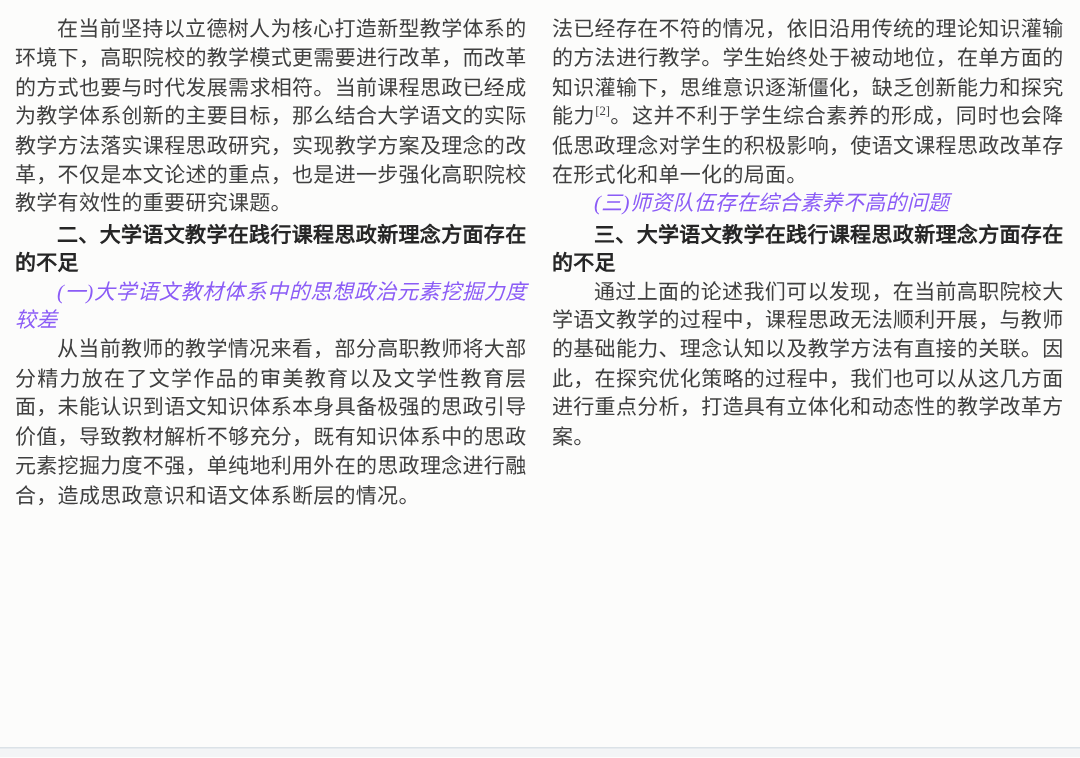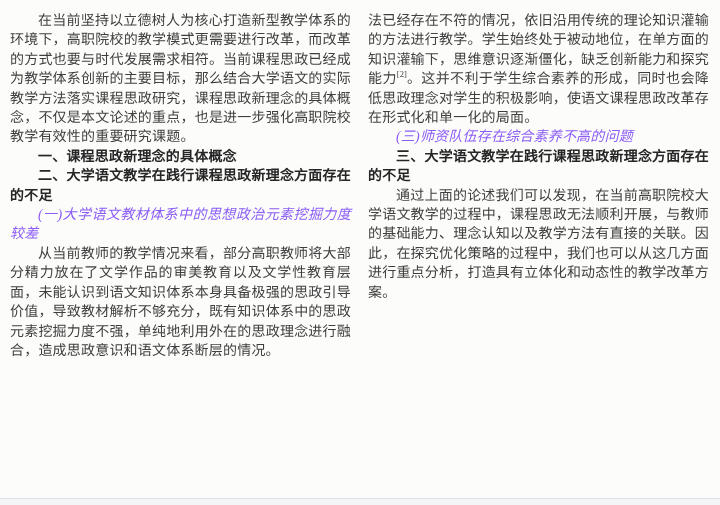--- a/index.html
+++ b/index.html
@@ -61,22 +61,21 @@
     border-top: 1px solid #dbe2e7;
   }
 </style>
 </head>
 <body>
 
 <div class="page">
   <div class="columns">
 
     <div class="col">
-      <p class="body indent">在当前坚持以立德树人为核心打造新型教学体系的环境下，高职院校的教学模式更需要进行改革，而改革的方式也要与时代发展需求相符。当前课程思政已经成为教学体系创新的主要目标，那么结合大学语文的实际教学方法落实课程思政研究，课程思政新理念的具体概念，不仅是本文论述的重点，也是进一步强化高职院校教学有效性的重要研究课题。</p>
-      <p class="heading">一、课程思政新理念的具体概念</p>
+      <p class="body indent">在当前坚持以立德树人为核心打造新型教学体系的环境下，高职院校的教学模式更需要进行改革，而改革的方式也要与时代发展需求相符。当前课程思政已经成为教学体系创新的主要目标，那么结合大学语文的实际教学方法落实课程思政研究，实现教学方案及理念的改革，不仅是本文论述的重点，也是进一步强化高职院校教学有效性的重要研究课题。</p>
       <p class="heading">二、大学语文教学在践行课程思政新理念方面存在的不足</p>
       <p class="subheading">(一)大学语文教材体系中的思想政治元素挖掘力度较差</p>
       <p class="body indent">从当前教师的教学情况来看，部分高职教师将大部分精力放在了文学作品的审美教育以及文学性教育层面，未能认识到语文知识体系本身具备极强的思政引导价值，导致教材解析不够充分，既有知识体系中的思政元素挖掘力度不强，单纯地利用外在的思政理念进行融合，造成思政意识和语文体系断层的情况。</p>
     </div>
 
     <div class="col">
       <p class="body"><span>法已经存在不符的情况，依旧沿用传统的理论知识灌输的方法进行教学。学生始终处于被动地位，在单方面的知识灌输下，思维意识逐渐僵化，缺乏创新能力和探究能力</span><sup class="cite">[2]</sup><span>。这并不利于学生综合素养的形成，同时也会降低思政理念对学生的积极影响，使语文课程思政改革存在形式化和单一化的局面。</span></p>
       <p class="subheading">(三)师资队伍存在综合素养不高的问题</p>
       <p class="heading">三、大学语文教学在践行课程思政新理念方面存在的不足</p>
       <p class="body indent">通过上面的论述我们可以发现，在当前高职院校大学语文教学的过程中，课程思政无法顺利开展，与教师的基础能力、理念认知以及教学方法有直接的关联。因此，在探究优化策略的过程中，我们也可以从这几方面进行重点分析，打造具有立体化和动态性的教学改革方案。</p>

